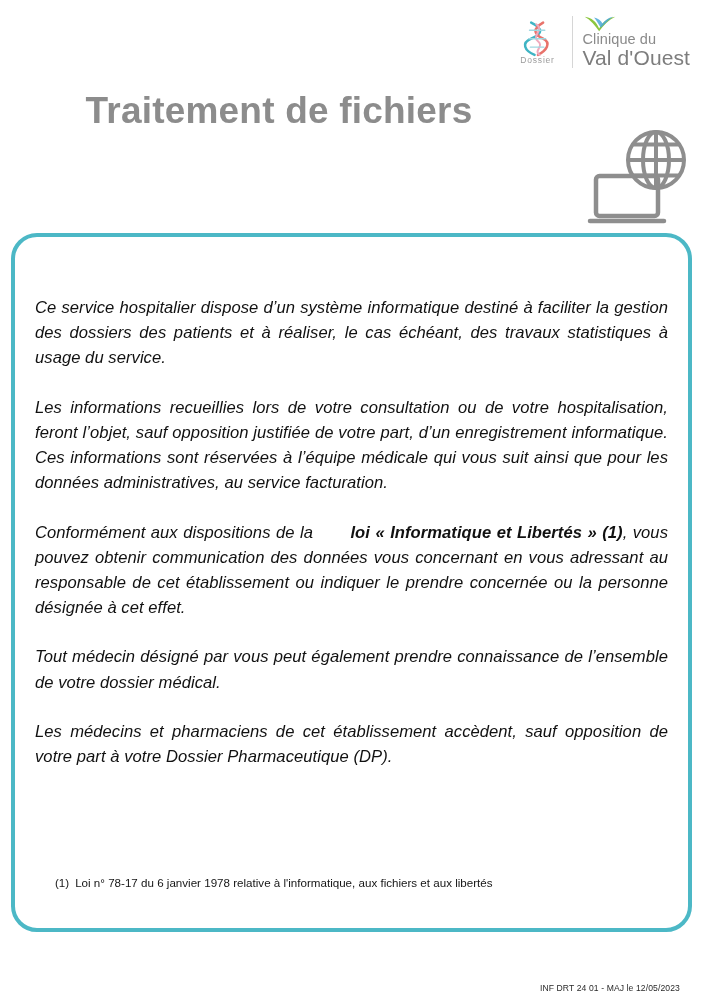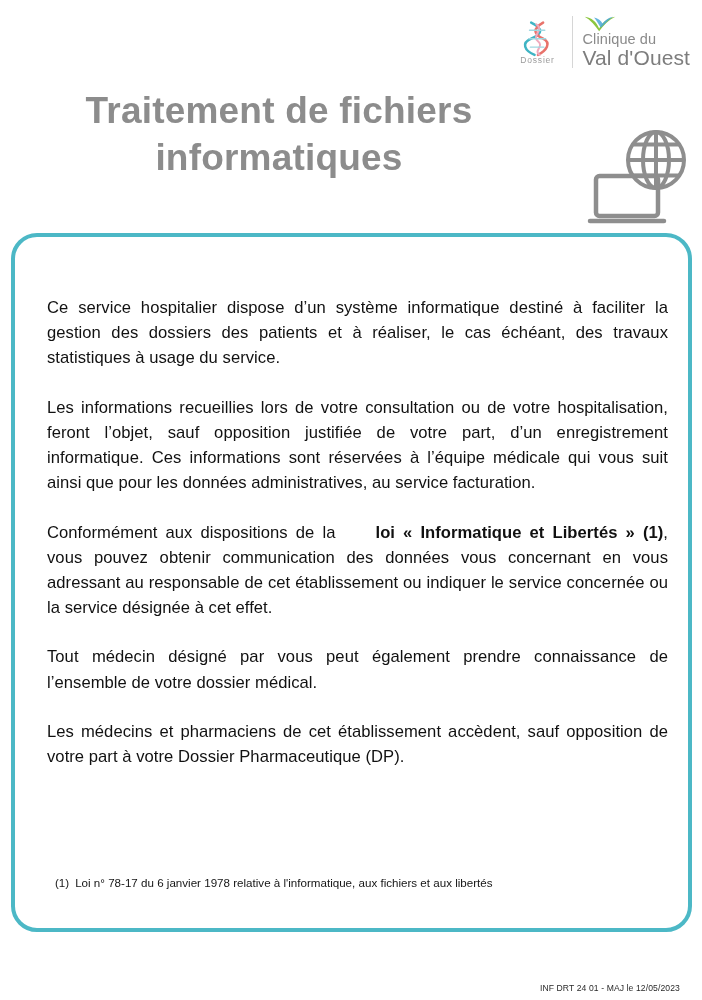--- a/index.html
+++ b/index.html
@@ -110,23 +110,24 @@
     top: 233px;
     width: 681px;
     height: 699px;
     box-sizing: border-box;
     border: 4px solid #4cb8c6;
     border-radius: 26px;
     background: #ffffff;
   }
   .content-inner {
     position: absolute;
-    left: 32px;
+    left: 20px;
     right: 20px;
     top: 58px;
+    font-style: italic;
   }
 
   
   .body-text p {
     margin: 0 0 24px 0;
     font-size: 16.6px;
     line-height: 1.52;
     color: #111111;
     text-align: justify;
     letter-spacing: 0.05px;
@@ -185,21 +186,20 @@
         <path d="M13 3 C17 4, 21 6, 23 10 C26 6, 30 3, 35 2 C29 7, 25 11, 21 15 C18 11, 16 6, 13 3 Z" fill="#4aa8d8" opacity="0.85"></path>
       </svg>
     </span>
     <span class="clinic-line1">Clinique du</span>
     <span class="clinic-line2">Val d'Ouest</span>
   </div>
 </div>
 
 <h1 class="page-title">
   <span>Traitement de fichiers</span><br>
-  <span>informatiques</span>
 </h1>
 
 <div class="device-icon">
   <svg viewBox="0 0 104 100" xmlns="http://www.w3.org/2000/svg" aria-hidden="true">
     <g fill="none" stroke="#8e8e8e" stroke-width="4">
       <circle cx="70" cy="32" r="28"></circle>
       <ellipse cx="70" cy="32" rx="13" ry="28"></ellipse>
       <line x1="42" y1="32" x2="98" y2="32"></line>
       <line x1="46.5" y1="16.5" x2="93.5" y2="16.5"></line>
       <line x1="46.5" y1="47.5" x2="93.5" y2="47.5"></line>
@@ -210,21 +210,21 @@
       <line x1="4" y1="93" x2="78" y2="93" stroke-width="4.5" stroke-linecap="round"></line>
     </g>
   </svg>
 </div>
 
 <section class="content-box">
 
   <div class="content-inner body-text">
     <p>Ce service hospitalier dispose d’un système informatique destiné à faciliter la gestion des dossiers des patients et à réaliser, le cas échéant, des travaux statistiques à usage du service.</p>
     <p>Les informations recueillies lors de votre consultation ou de votre hospitalisation, feront l’objet, sauf opposition justifiée de votre part, d’un enregistrement informatique. Ces informations sont réservées à l’équipe médicale qui vous suit ainsi que pour les données administratives, au service facturation.</p>
-    <p><span>Conformément aux dispositions de la </span><b>loi « Informatique et Libertés » (1)</b><span>, vous pouvez obtenir communication des données vous concernant en vous adressant au responsable de cet établissement ou indiquer le service concernée ou la service désignée à cet effet.</span></p>
+    <p><span>Conformément aux dispositions de la </span><b>loi « Informatique et Libertés » (1)</b><span>, vous pouvez obtenir communication des données vous concernant en vous adressant au responsable de cet établissement ou indiquer le prendre concernée ou la personne désignée à cet effet.</span></p>
     <p>Tout médecin désigné par vous peut également prendre connaissance de l’ensemble de votre dossier médical.</p>
     <p>Les médecins et pharmaciens de cet établissement accèdent, sauf opposition de votre part à votre Dossier Pharmaceutique (DP).</p>
   </div>
 
   <div class="footnote">
     <span class="fn-marker">(1)</span><span>Loi n° 78-17 du 6 janvier 1978 relative à l'informatique, aux fichiers et aux libertés</span>
   </div>
 
 </section>
 

